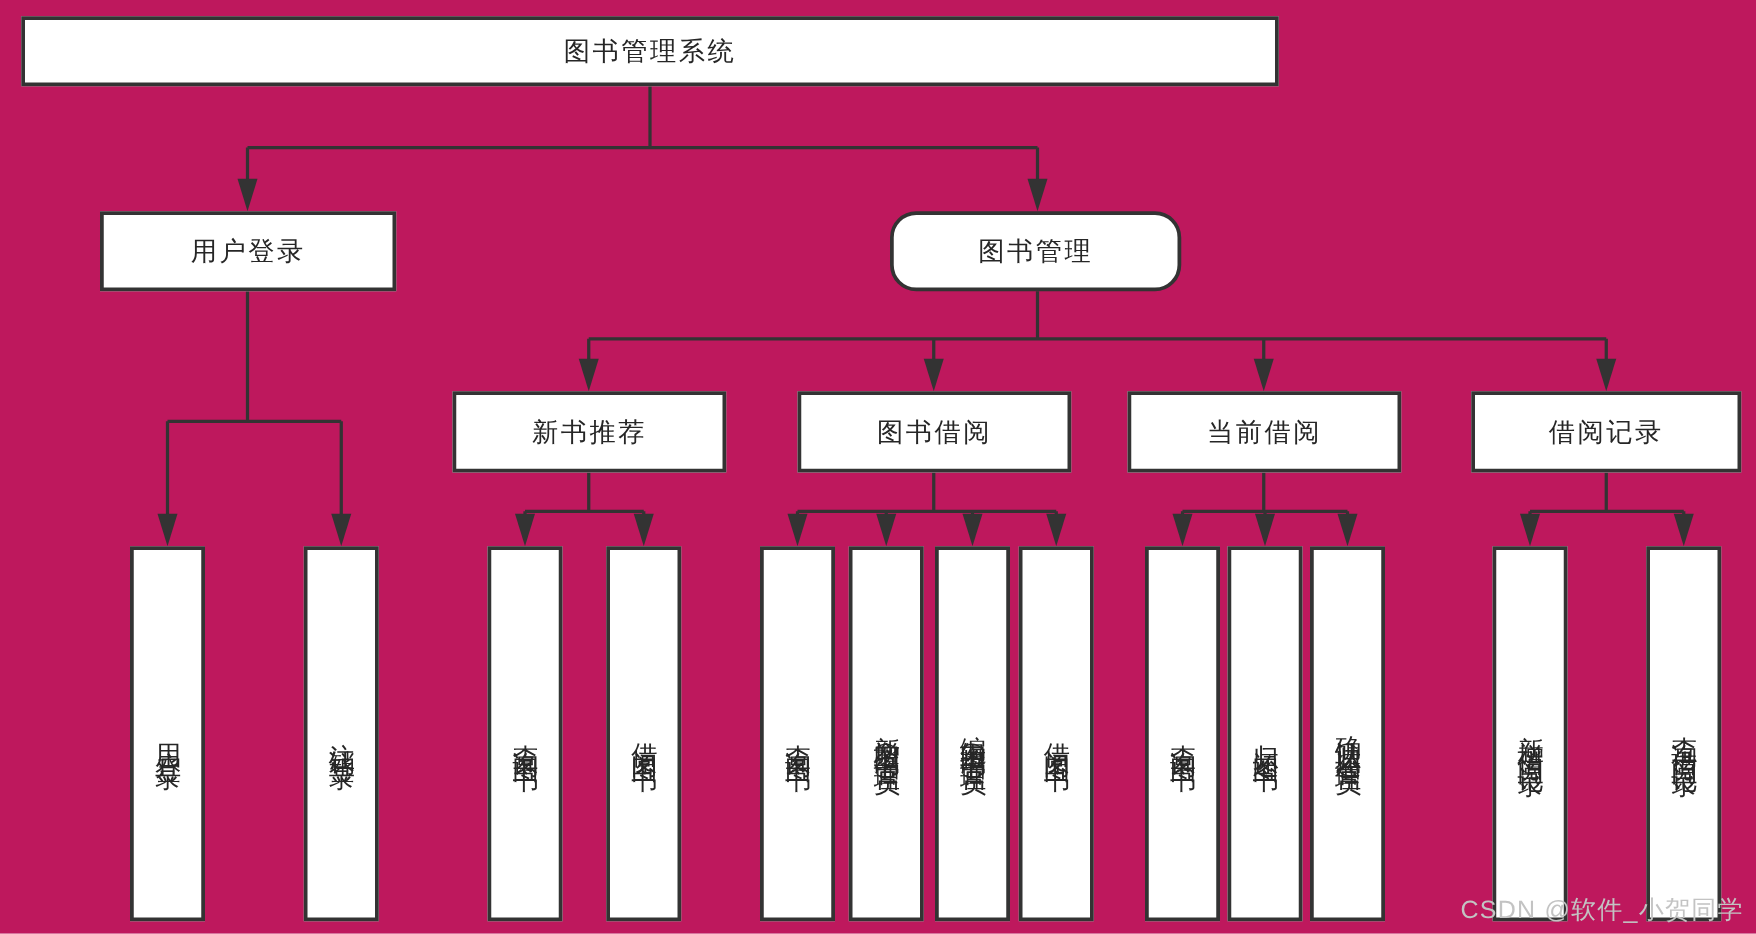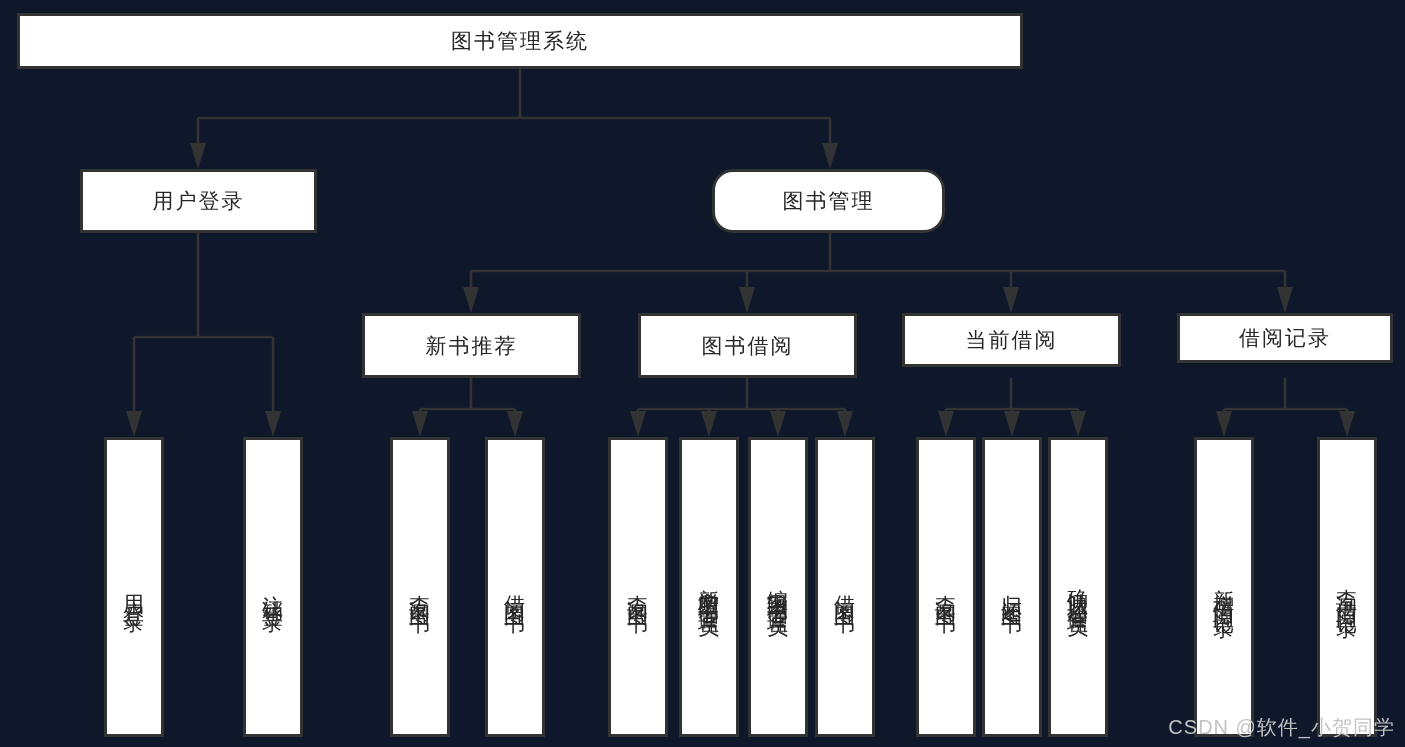--- a/index.html
+++ b/index.html
@@ -5,21 +5,21 @@
   html, body {
     margin: 0;
     padding: 0;
     background: #ffffff;
     font-family: "Liberation Sans", "DejaVu Sans", sans-serif;
   }
   .canvas {
     position: relative;
     width: 1405px;
     height: 747px;
-    background: #0f172a;
+    background: #be185d;
     overflow: hidden;
   }
   svg.connectors {
     position: absolute;
     left: 0;
     top: 0;
     width: 1405px;
     height: 747px;
     pointer-events: none;
   }
@@ -117,24 +117,24 @@
   <div class="node h-node" style="left:712px; top:169px; width:233px; height:64px;border-radius:21px;">
     <span>图书管理</span>
   </div>
 
   <div class="node h-node" style="left:362px; top:313px; width:219px; height:65px;">
     <span>新书推荐</span>
   </div>
   <div class="node h-node" style="left:638px; top:313px; width:219px; height:65px;">
     <span>图书借阅</span>
   </div>
-  <div class="node h-node" style="left:902px; top:313px; width:219px; height:54px;">
+  <div class="node h-node" style="left:902px; top:313px; width:219px; height:65px;">
     <span>当前借阅</span>
   </div>
-  <div class="node h-node" style="left:1177px; top:313px; width:216px; height:50px;">
+  <div class="node h-node" style="left:1177px; top:313px; width:216px; height:65px;">
     <span>借阅记录</span>
   </div>
 
   <div class="node v-node" style="left:104px; top:437px; width:60px; height:300px;">
     <span>用户登录</span>
   </div>
   <div class="node v-node" style="left:243px; top:437px; width:60px; height:300px;">
     <span>注销登录</span>
   </div>
 

